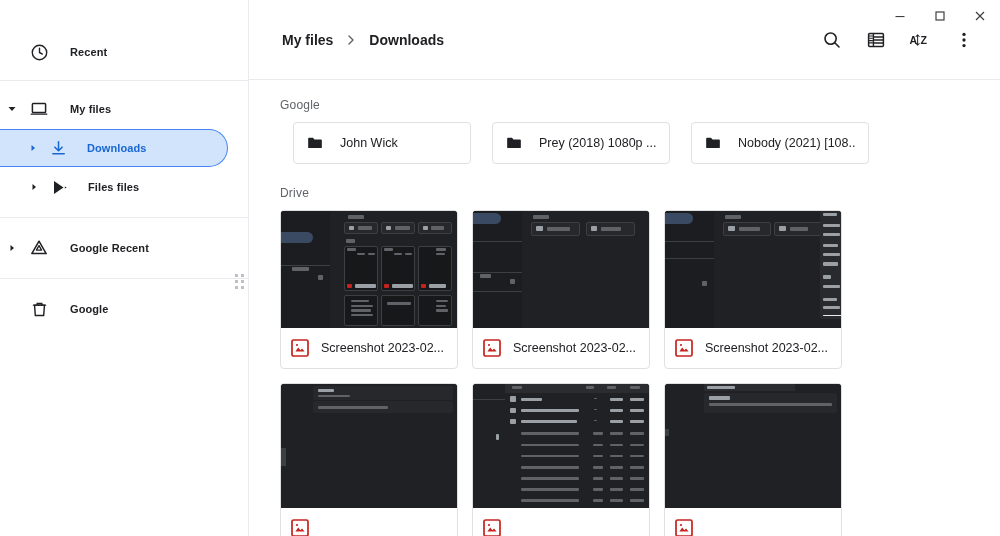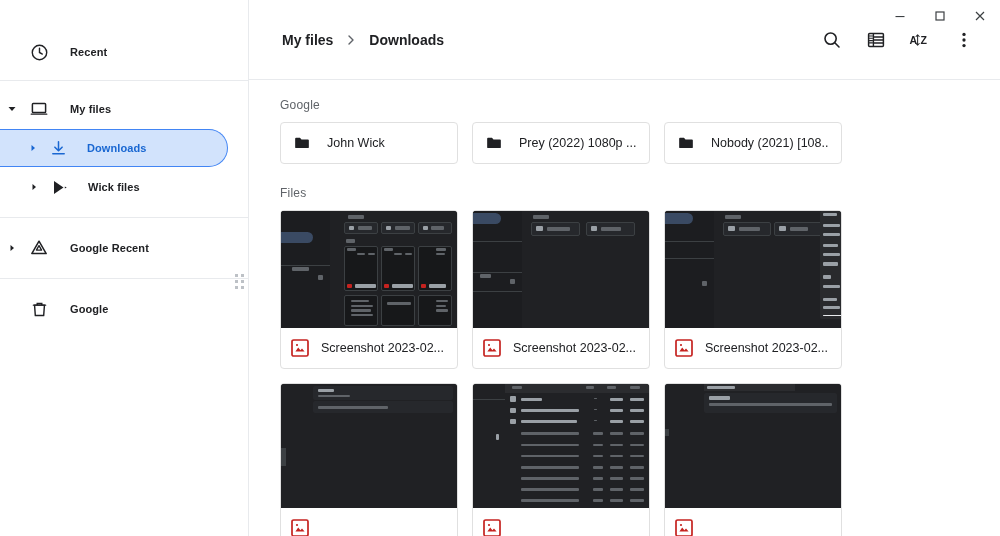--- a/index.html
+++ b/index.html
@@ -101,21 +101,22 @@
 
   .content { padding: 18px 32px 0 32px; height: 456px; overflow: hidden; }
   .sec-title {
     font-size: 12px; color: #5f6368; margin-bottom: 10px;
     letter-spacing: .2px;
   }
   .sec-title.files { margin-top: 22px; }
 
   .folder-grid {
     display: grid; grid-template-columns: repeat(3, 178px);
-    gap: 14px;
+    gap: 21px;
+    margin-left: 13px;
   }
   .folder-chip {
     height: 42px; border: 1px solid #e0e0e0; border-radius: 4px;
     background: #fff; display: flex; align-items: center;
     padding: 0 12px; cursor: default; overflow: hidden;
   }
   .folder-chip .fi { flex: none; width: 24px; display: flex; align-items: center; color: #202124; }
   .folder-chip .fname {
     font-size: 12.5px; color: #202124; margin-left: 10px;
     white-space: nowrap; overflow: hidden; text-overflow: clip;
@@ -243,21 +244,21 @@
         <svg width="8" height="8" viewBox="0 0 8 8">
             <path d="M2.5 1 L6 4 L2.5 7 Z" fill="currentColor"></path>
           </svg>
       </span>
       <span class="nicon" style="margin-right:14px;">
         <svg width="19" height="19" viewBox="0 0 20 20">
             <path d="M4.2 3.2 L14.2 10 L4.2 16.8 Z" fill="currentColor"></path>
             <path d="M15.6 8.9 L17.6 10 L15.6 11.1 Z" fill="currentColor"></path>
           </svg>
       </span>
-      <span class="nlabel" data-bind="sidebar.items.3.label">Wick files</span>
+      <span class="nlabel" data-bind="sidebar.items.3.label">Files files</span>
     </div>
 
     <div class="divider" style="margin:10px 0 10px 0;"></div>
 
     <div class="nav-row" style="padding-left:0;">
       <span class="twisty">
         <svg width="8" height="8" viewBox="0 0 8 8">
             <path d="M2.5 1 L6 4 L2.5 7 Z" fill="currentColor"></path>
           </svg>
       </span>
@@ -361,33 +362,33 @@
               </svg>
           </span>
           <span class="fname" data-bind="content.folders.0.name">John Wick</span>
         </div>
         <div class="folder-chip">
           <span class="fi">
             <svg width="18" height="18" viewBox="0 0 20 20">
                 <path d="M2.4 5.2 A1 1 0 0 1 3.4 4.2 H7.8 L9.4 6 H16.6 A1 1 0 0 1 17.6 7 V14.6 A1 1 0 0 1 16.6 15.6 H3.4 A1 1 0 0 1 2.4 14.6 Z" fill="currentColor"></path>
               </svg>
           </span>
-          <span class="fname" data-bind="content.folders.1.name">Prey (2022) 1080p ...</span>
+          <span class="fname" data-bind="content.folders.1.name">Prey (2018) 1080p ...</span>
         </div>
         <div class="folder-chip">
           <span class="fi">
             <svg width="18" height="18" viewBox="0 0 20 20">
                 <path d="M2.4 5.2 A1 1 0 0 1 3.4 4.2 H7.8 L9.4 6 H16.6 A1 1 0 0 1 17.6 7 V14.6 A1 1 0 0 1 16.6 15.6 H3.4 A1 1 0 0 1 2.4 14.6 Z" fill="currentColor"></path>
               </svg>
           </span>
           <span class="fname" data-bind="content.folders.2.name">Nobody (2021) [108...</span>
         </div>
       </div>
 
-      <div class="sec-title files" data-bind="content.files_heading">Files</div>
+      <div class="sec-title files" data-bind="content.files_heading">Drive</div>
 
       <div class="file-grid">
 
         <div class="file-card">
           <div class="thumb">
             <div class="mini">
               <div class="m-side"></div>
               <div class="m-pill" style="left:-6%;top:18%;width:24%;height:9%;"></div>
               <div class="m-txt" style="left:6%;top:48%;width:10%;height:3%;"></div>
               <div class="m-txt" style="left:38%;top:3%;width:9%;height:4%;"></div>

